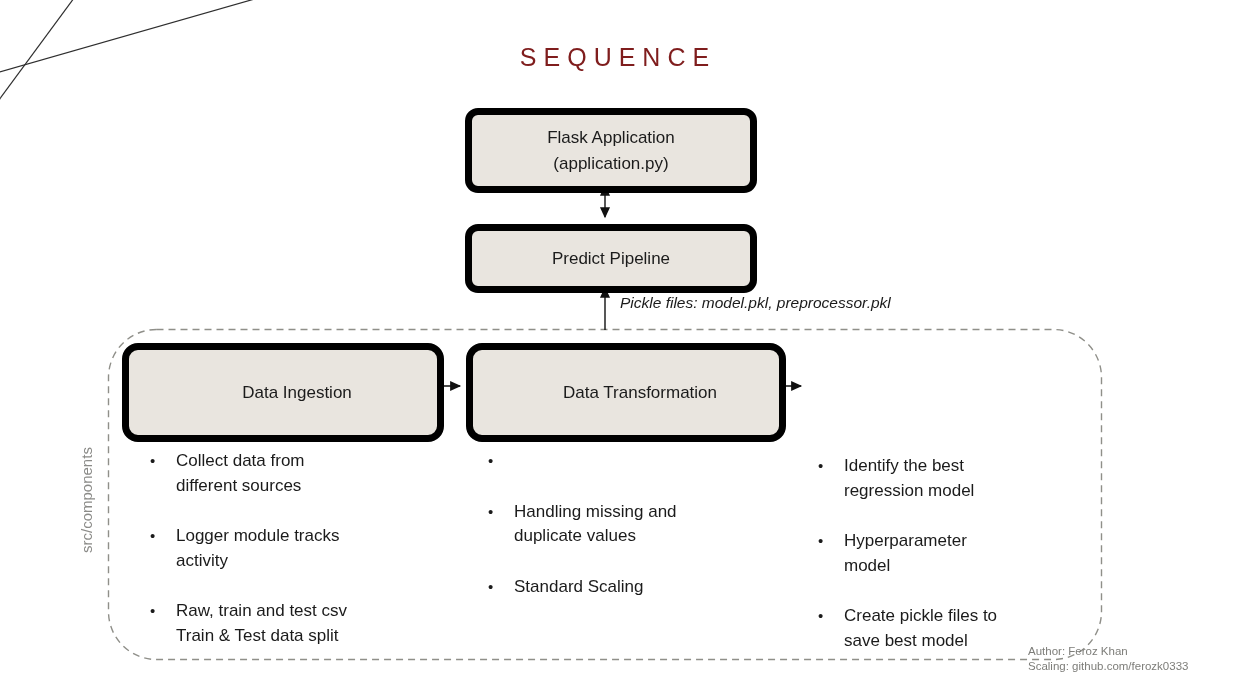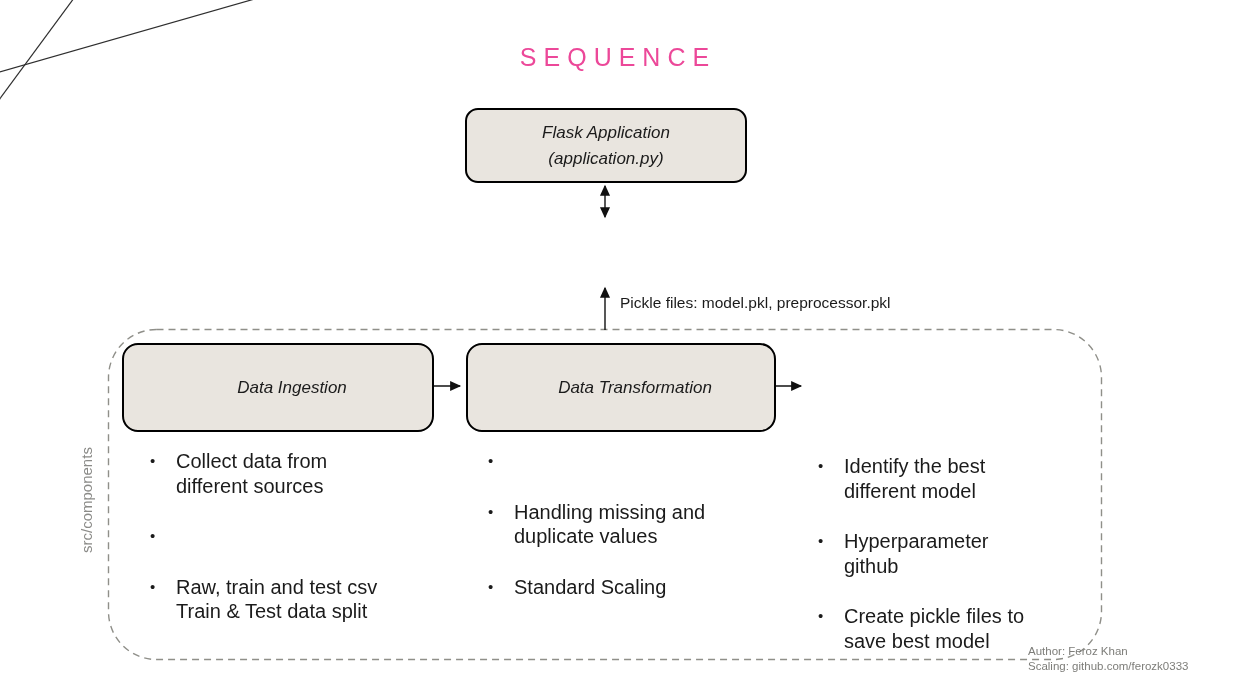--- a/index.html
+++ b/index.html
@@ -9,51 +9,51 @@
     font-family:"Liberation Sans",sans-serif;
   }
   .overlay{position:absolute;left:0;top:0;width:1236px;height:694px;}
   .conn{stroke:#111111;stroke-width:1.4;}
   .decor{stroke:#2e2e2e;stroke-width:1.2;}
   .dashed-rect{fill:none;stroke:#8f8f89;stroke-width:1.4;stroke-dasharray:7 5;}
 
   .title{
     position:absolute;left:0;top:43px;width:1236px;margin:0;
     text-align:center;font-size:25px;font-weight:500;letter-spacing:7px;
-    color:#ec4899;
+    color:#7f1d1d;
   }
   .node{
-    position:absolute;background:#e9e5df;border:2px solid #000000;
+    position:absolute;background:#e9e5df;border:7px solid #000000;
     display:flex;align-items:center;justify-content:center;
     text-align:center;white-space:pre-line;
-    font-size:17px;line-height:26px;border-radius:13px;font-style:italic;
+    font-size:17px;line-height:26px;border-radius:13px;
   }
   .node-flask{left:465px;top:108px;width:278px;height:71px;}
   .node-predict{left:465px;top:224px;width:278px;height:55px;}
   .comp-box{border-radius:16px;padding-left:28px;}
   .comp-1{left:122px;top:343px;width:280px;height:85px;}
   .comp-2{left:466px;top:343px;width:278px;height:85px;border-radius:16px;}
   .comp-3{left:807px;top:343px;width:278px;height:84px;}
 
-  .pickle{position:absolute;left:620px;top:294px;font-size:15.5px;}
+  .pickle{position:absolute;left:620px;top:294px;font-size:15.5px;font-style:italic;}
 
   .src-label{
     position:absolute;left:78px;top:418px;height:164px;
     writing-mode:vertical-rl;transform:rotate(180deg);
     display:flex;align-items:center;justify-content:center;
     font-size:15px;color:#8b8b88;
   }
 
   .blist{position:absolute;width:252px;}
   .blist-1{left:150px;top:449px;}
   .blist-2{left:488px;top:449px;}
   .blist-3{left:818px;top:454px;}
   .bitem{display:flex;margin-bottom:26px;}
   .bdot{flex:0 0 26px;width:26px;font-size:15px;line-height:24.5px;}
-  .btext{white-space:pre-line;font-size:20px;line-height:24.5px;}
+  .btext{white-space:pre-line;font-size:17px;line-height:24.5px;}
 
   .footer{
     position:absolute;left:1028px;top:644px;
     font-size:11.5px;line-height:14.5px;color:#7d7d79;
   }
 </style>
 </head>
 <body>
 
 <div class="page">
@@ -74,36 +74,39 @@
     <line class="conn" x1="605" y1="330" x2="605" y2="288" marker-end="url(#ah)"></line>
     <line class="conn" x1="404" y1="386" x2="460" y2="386" marker-end="url(#ah)"></line>
     <line class="conn" x1="746" y1="386" x2="801" y2="386" marker-end="url(#ah)"></line>
   </svg>
 
   <h1 class="title">SEQUENCE</h1>
 
   <div class="node node-flask">Flask Application
 (application.py)</div>
 
+  <div class="node node-predict">Predict Pipeline</div>
 
   <div class="pickle">Pickle files: model.pkl, preprocessor.pkl</div>
 
   <div class="src-label">src/components</div>
 
   <div class="node comp-box comp-1">Data Ingestion</div>
   <div class="node comp-box comp-2">Data Transformation</div>
 
   <div class="blist blist-1">
     <div class="bitem">
       <span class="bdot">•</span>
       <span class="btext">Collect data from
 different sources</span>
     </div>
     <div class="bitem">
       <span class="bdot">•</span>
+      <span class="btext">Logger module tracks
+activity</span>
     </div>
     <div class="bitem">
       <span class="bdot">•</span>
       <span class="btext">Raw, train and test csv
 Train &amp; Test data split</span>
     </div>
   </div>
 
   <div class="blist blist-2">
     <div class="bitem">
@@ -117,26 +120,26 @@
     <div class="bitem">
       <span class="bdot">•</span>
       <span class="btext">Standard Scaling</span>
     </div>
   </div>
 
   <div class="blist blist-3">
     <div class="bitem">
       <span class="bdot">•</span>
       <span class="btext">Identify the best
-different model</span>
+regression model</span>
     </div>
     <div class="bitem">
       <span class="bdot">•</span>
       <span class="btext">Hyperparameter
-github</span>
+model</span>
     </div>
     <div class="bitem">
       <span class="bdot">•</span>
       <span class="btext">Create pickle files to
 save best model</span>
     </div>
   </div>
 
   <div class="footer">
     <div>Author: Feroz Khan</div>

